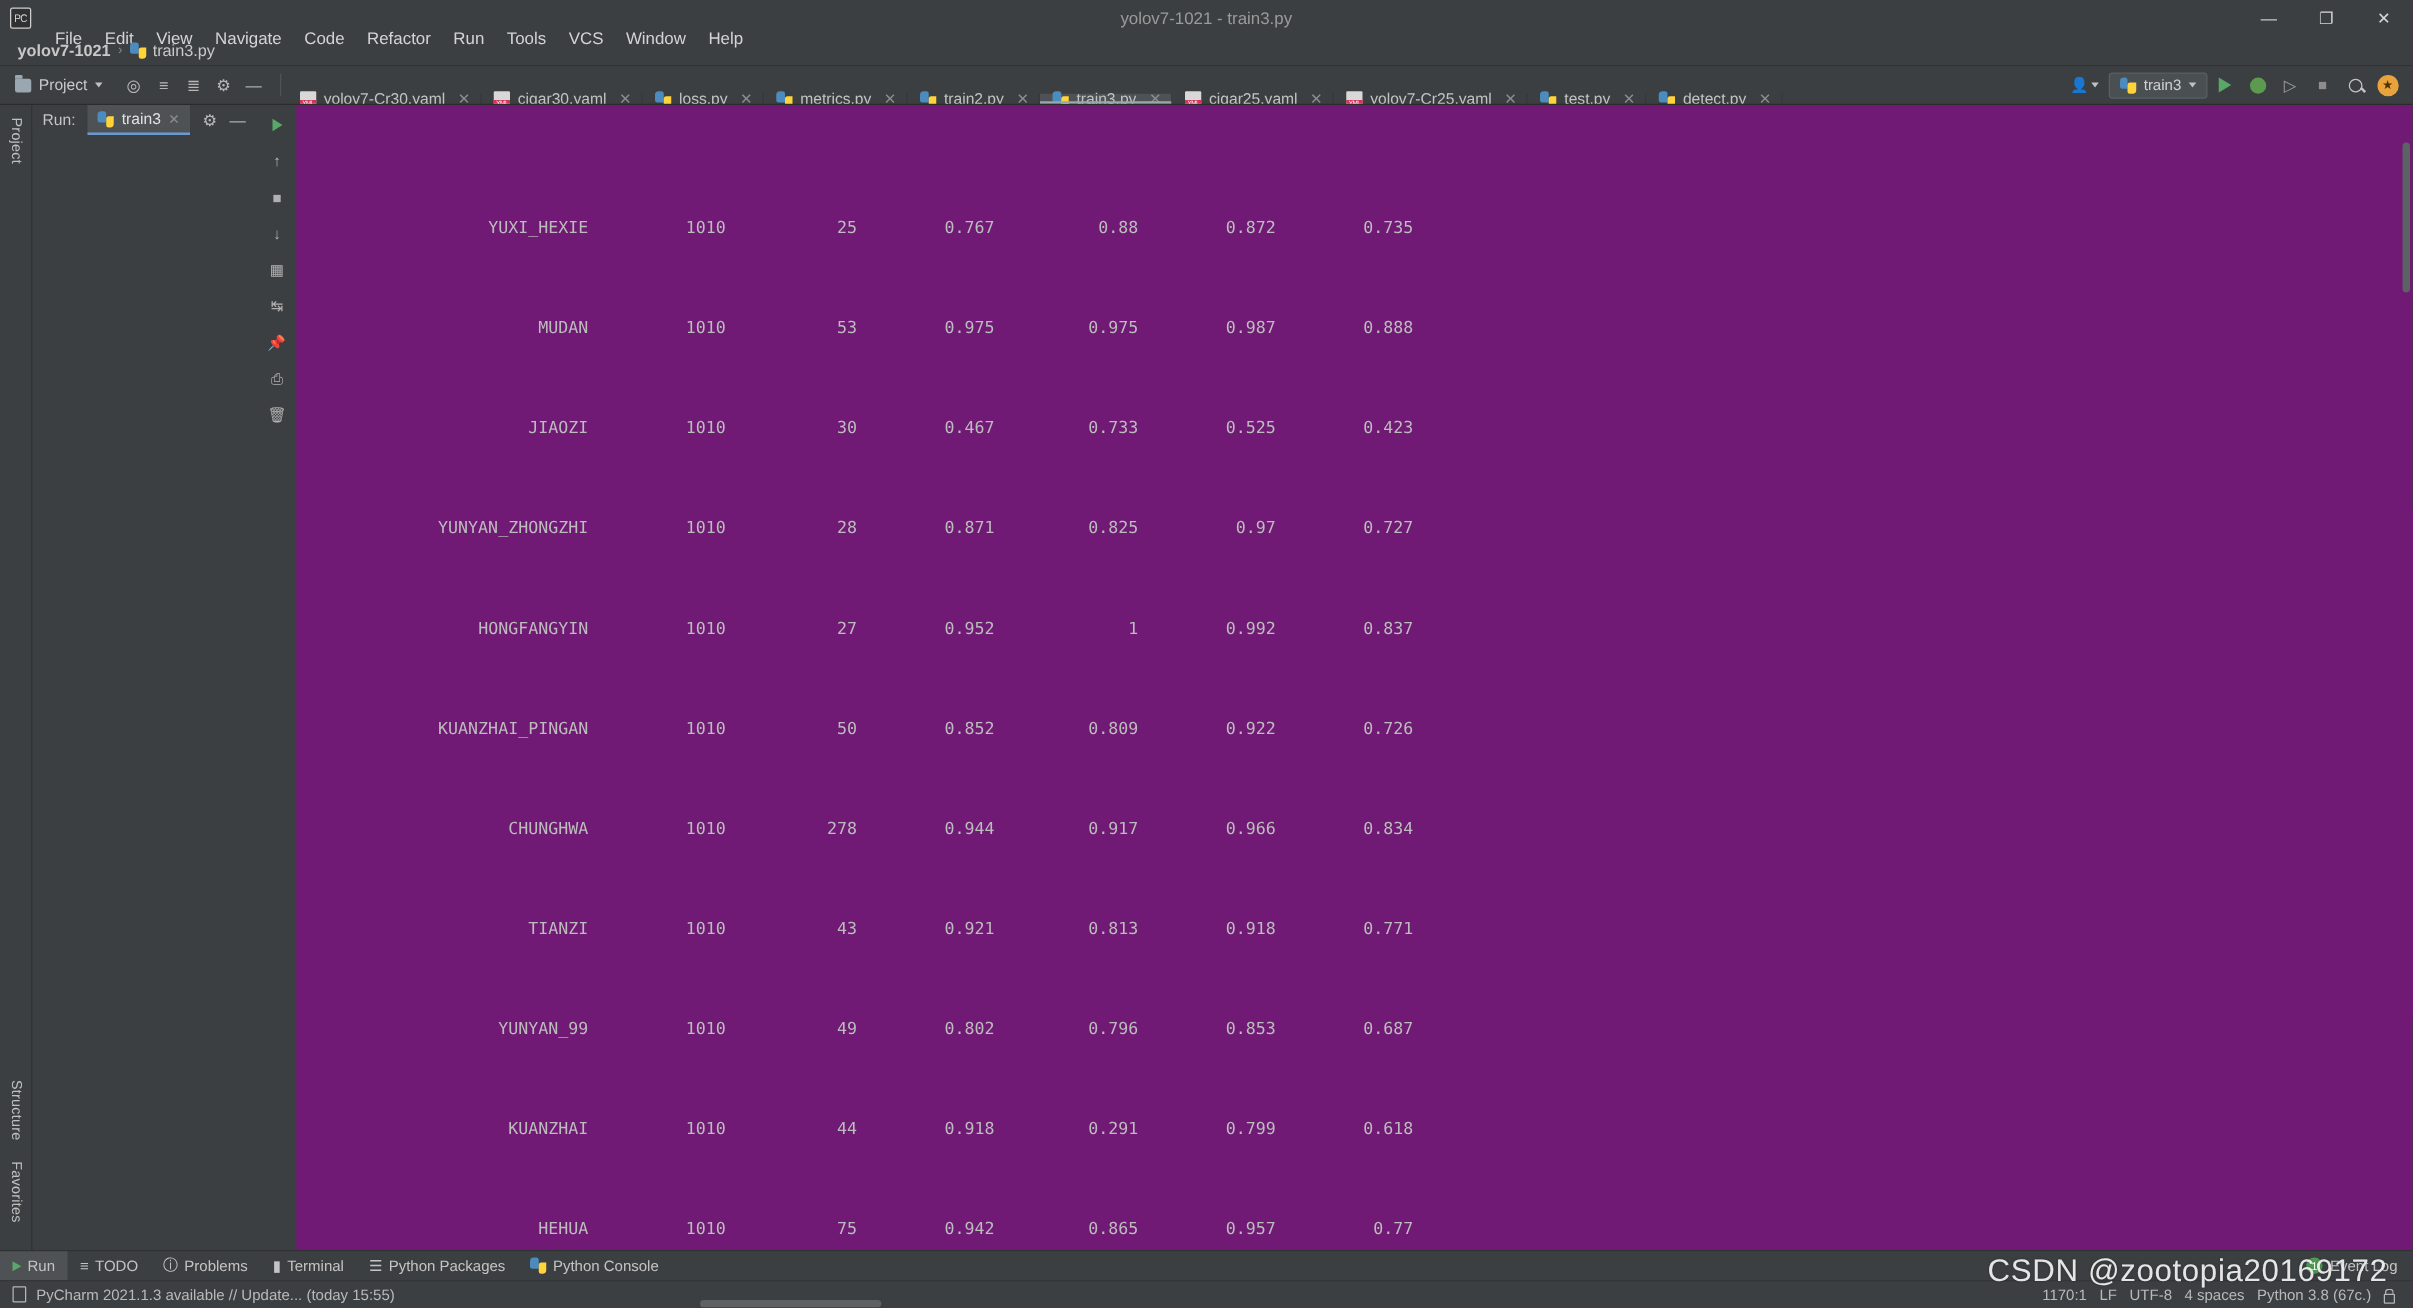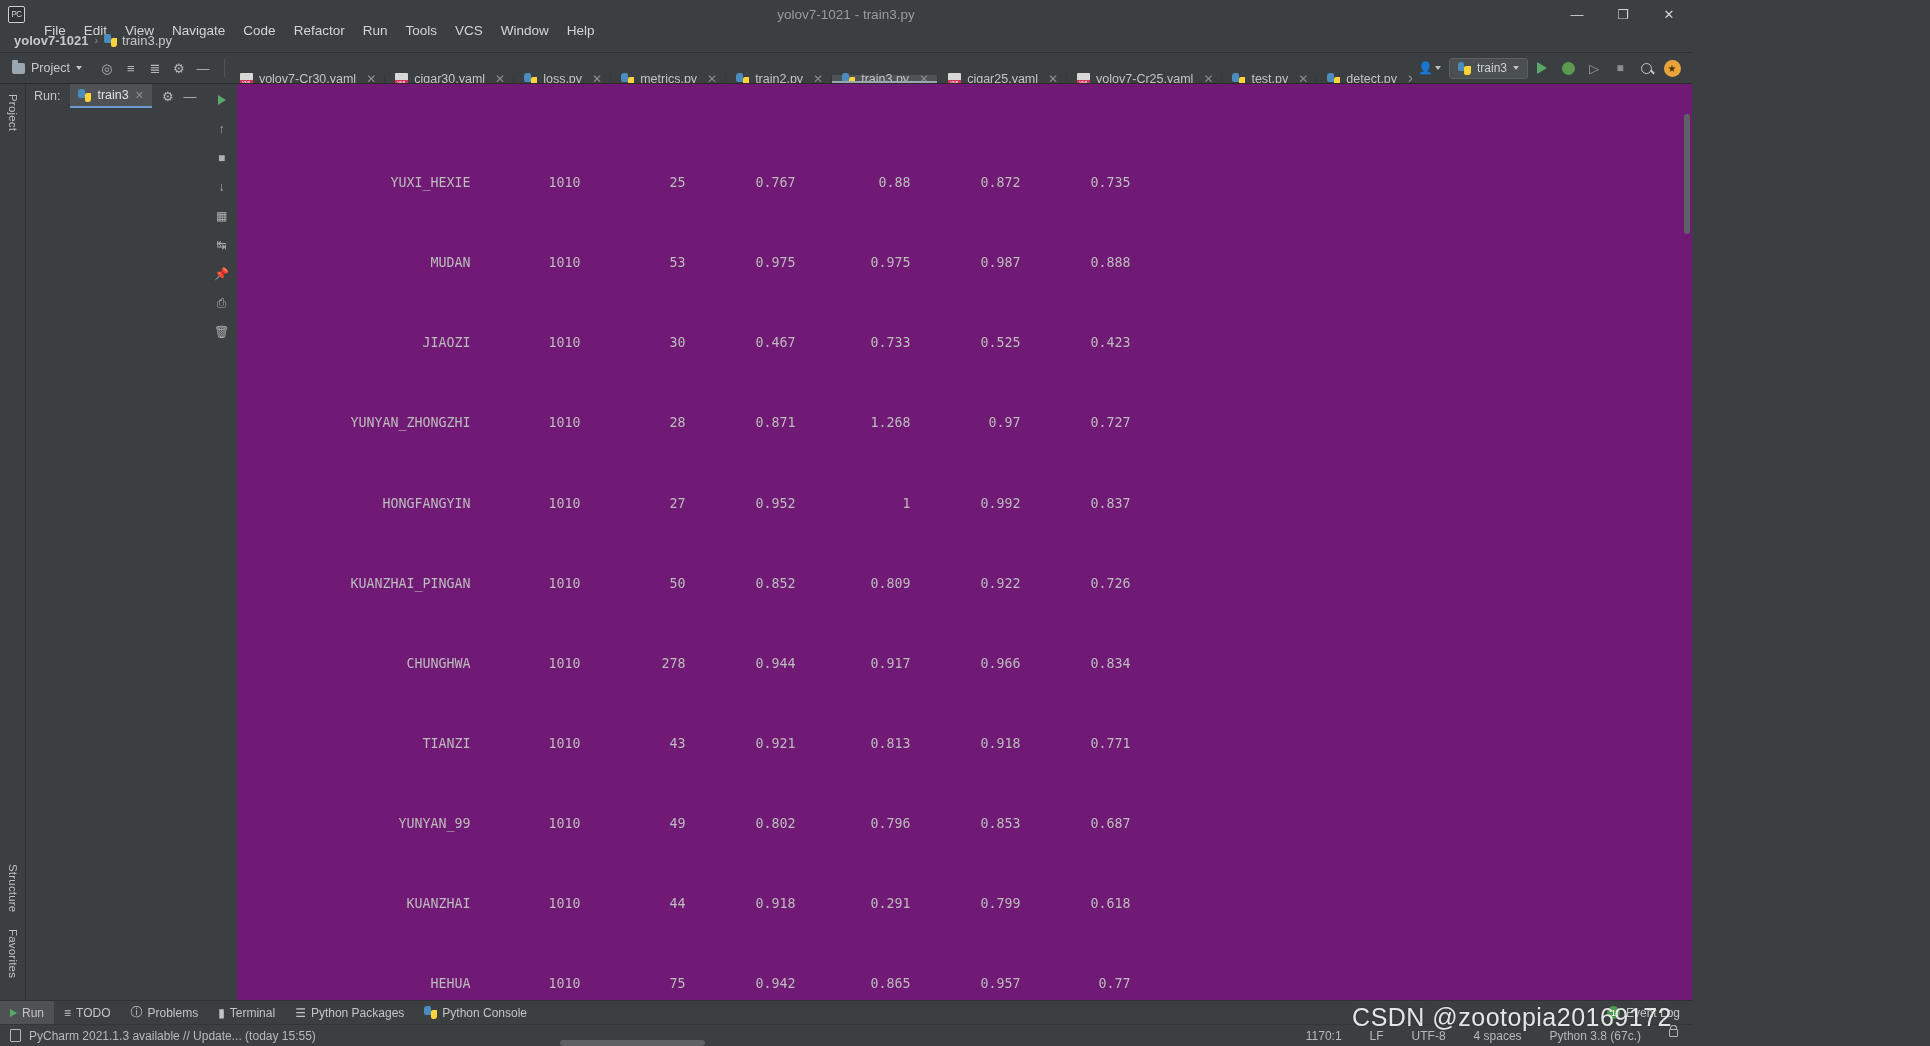--- a/index.html
+++ b/index.html
@@ -3,21 +3,21 @@
 <meta charset="utf-8">
 <style>
   * { box-sizing: border-box; margin: 0; padding: 0; }
   html, body {
     width: 1930px; height: 1046px;
     background: #3c3f41;
     font-family: "Liberation Sans", sans-serif;
     overflow: hidden;
     color: #bbbbbb;
   }
-  .app { position: relative; width: 1692px; height: 1046px; display: flex; flex-direction: column; }
+  .app { position: relative; width: 1930px; height: 1046px; display: flex; flex-direction: column; }
 
   
   .titlebar {
     height: 28px; background: #3c3f41; display: flex; align-items: center;
     flex: 0 0 28px; padding-left: 8px; position: relative;
   }
   .pc-logo {
     width: 17px; height: 17px; border: 1.5px solid #cfcfcf; border-radius: 2px;
     display: flex; align-items: center; justify-content: center;
     font-size: 8px; color: #d8d8d8; letter-spacing: -0.5px; margin-right: 10px;
@@ -181,21 +181,21 @@
     display:flex;align-items:center;justify-content:center;
   }
 
   
   .statusbar {
     height: 22px; flex: 0 0 22px; background: #3c3f41; display: flex; align-items: center;
     font-size: 12px; color: #b9b9b9; padding-left: 10px; gap: 8px; position: relative;
     border-top: 1px solid #333537;
   }
   .note-ico { width: 11px; height: 13px; border: 1.3px solid #b5b5b5; border-radius: 1px; }
-  .status-right { margin-left:auto; display:flex; align-items:flex-start; gap: 28px; padding-right: 14px; }
+  .status-right { margin-left:auto; display:flex; align-items:flex-end; gap: 10px; padding-right: 14px; }
   .lockico { width: 9px; height: 8px; border: 1.4px solid #b5b5b5; border-radius: 1px; position:relative; }
   .lockico::before { content:''; position:absolute; width:5px;height:4px;border:1.4px solid #b5b5b5;border-bottom:none;border-radius:3px 3px 0 0; top:-5px;left:0.3px; }
 
   .watermark {
     position: absolute; right: 20px; bottom: 14px; font-size: 25px; color: #f2f2f2;
     opacity: 0.93; pointer-events: none; letter-spacing: 0.5px;
     text-shadow: 0 0 2px rgba(0,0,0,0.35);
     font-family: "Liberation Sans", sans-serif;
   }
 
@@ -415,21 +415,21 @@
               <span class="c-p">0.467</span>
               <span class="c-r">0.733</span>
               <span class="c-map">0.525</span>
               <span class="c-map95">0.423</span>
             </div>
             <div class="row">
               <span class="c-name">YUNYAN_ZHONGZHI</span>
               <span class="c-images">1010</span>
               <span class="c-labels">28</span>
               <span class="c-p">0.871</span>
-              <span class="c-r">1.268</span>
+              <span class="c-r">0.825</span>
               <span class="c-map">0.97</span>
               <span class="c-map95">0.727</span>
             </div>
             <div class="row">
               <span class="c-name">HONGFANGYIN</span>
               <span class="c-images">1010</span>
               <span class="c-labels">27</span>
               <span class="c-p">0.952</span>
               <span class="c-r">1</span>
               <span class="c-map">0.992</span>

